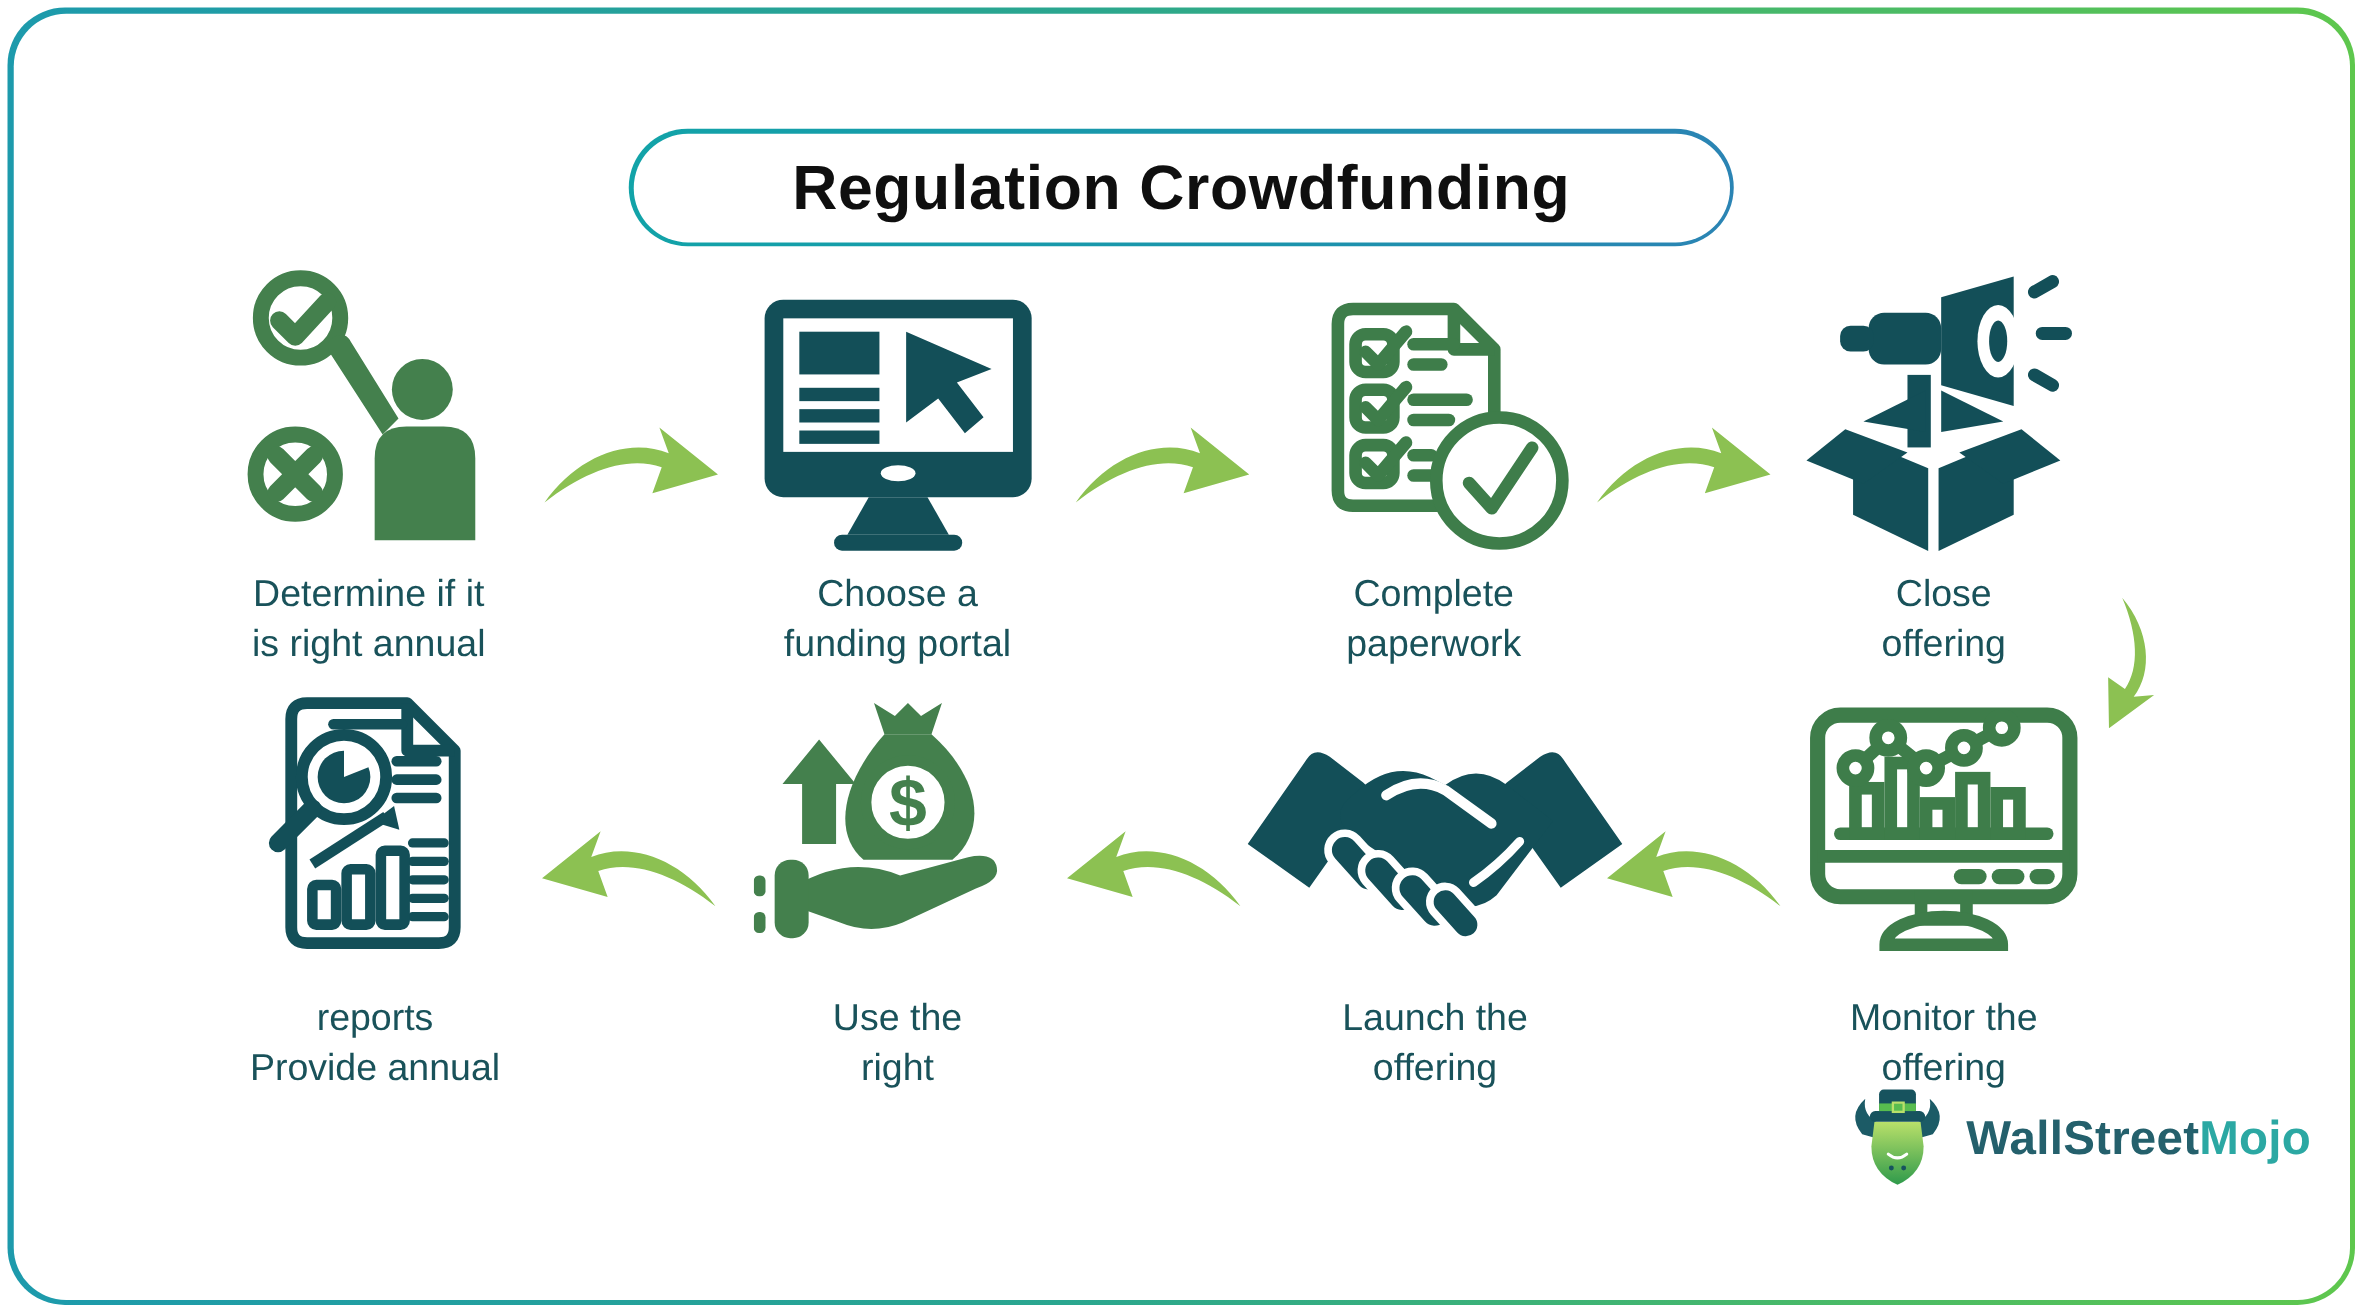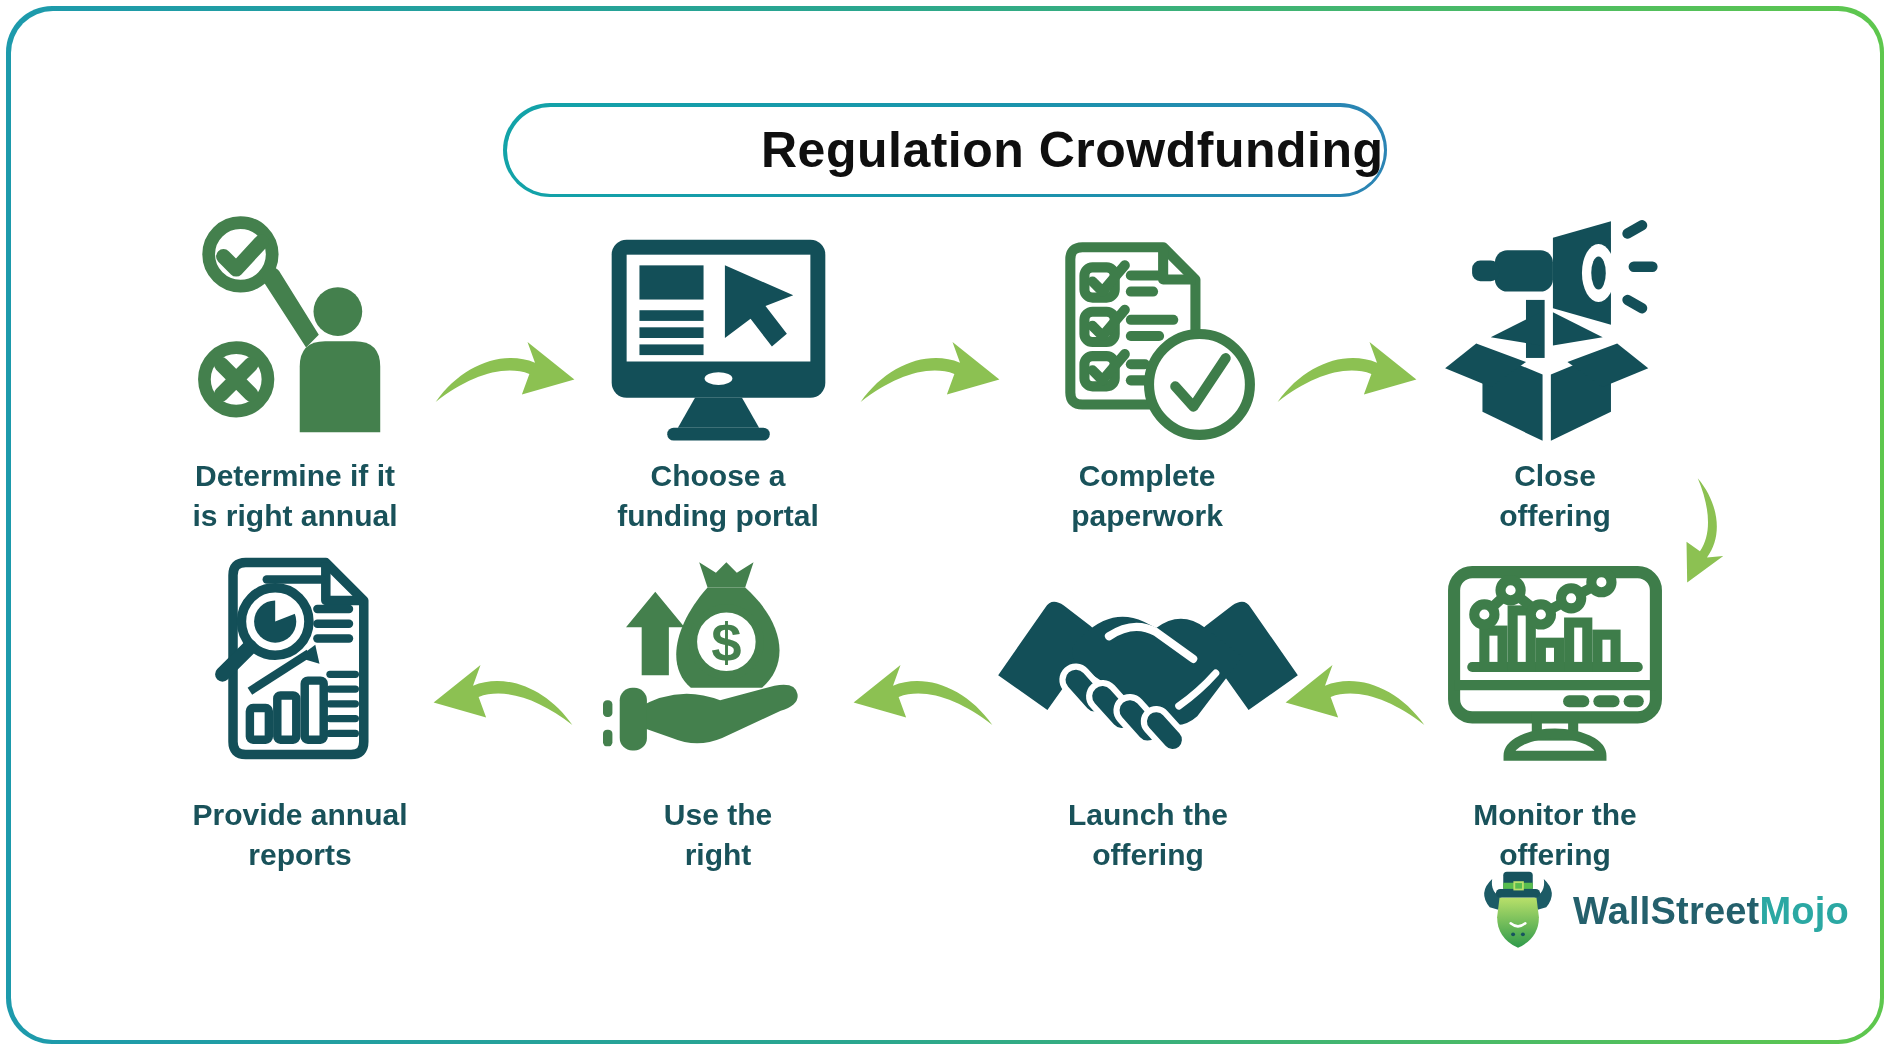--- a/index.html
+++ b/index.html
@@ -9,29 +9,29 @@
   
   .frame{position:absolute;inset:6px;border-radius:46px;
          background:linear-gradient(90deg,#1d9aac 0%,#2aa68f 45%,#5ec74d 100%);}
   .frame-inner{position:absolute;inset:4.5px;border-radius:42px;background:#fff;}
 
   
   .title-pill{position:absolute;left:50%;top:103px;transform:translateX(-50%);
               width:884px;height:94px;border-radius:47px;
               background:linear-gradient(90deg,#12a3a8 0%,#1b93ac 60%,#2b84b4 100%);}
   .title-pill-inner{position:absolute;inset:3.5px;border-radius:44px;background:#fff;
-              display:flex;align-items:center;justify-content:flex-end;}
+              display:flex;align-items:center;justify-content:center;}
   .title-text{font-size:50px;font-weight:800;color:#0f0f0f;letter-spacing:.5px;}
 
   
   .step{position:absolute;width:380px;display:flex;flex-direction:column;align-items:center;}
   .icon-box{display:flex;align-items:flex-end;justify-content:center;width:100%;}
   .row-top .icon-box{height:250px;}
   .row-bottom .icon-box{height:232px;}
-  .step-label{text-align:center;font-size:30px;font-weight:700;color:#19525a;
+  .step-label{text-align:center;font-size:30px;font-weight:400;color:#19525a;
               line-height:1.34;margin-top:11px;}
   .s1{left:105px;top:195px;} .s2{left:528px;top:195px;}
   .s3{left:957px;top:195px;} .s4{left:1365px;top:195px;}
   .s5{left:1365px;top:552px;} .s6{left:958px;top:552px;}
   .s7{left:528px;top:552px;}  .s8{left:110px;top:552px;}
 
   
   .arrow{position:absolute;width:150px;height:100px;}
   .a1{left:430px;top:322px;} .a2{left:855px;top:322px;} .a3{left:1272px;top:322px;}
   .a4{left:1280px;top:645px;} .a5{left:848px;top:645px;} .a6{left:428px;top:645px;}
@@ -269,22 +269,22 @@
           </g>
           <circle cx="38" cy="33" r="16" fill="#fff" stroke-width="4.5"></circle>
           <line x1="26" y1="45" x2="13" y2="58" stroke-width="7" stroke-linecap="round"></line>
         </g>
         <circle cx="38" cy="33" r="10" fill="#134f58"></circle>
         <path d="M38,33 V22 A11,11 0 0 1 48,29 Z" fill="#fff"></path>
         <polygon points="57,44 59,53 49,50" fill="#134f58"></polygon>
       </svg>
     </div>
     <div class="step-label">
+      <div>reports</div>
       <div>Provide annual</div>
-      <div>reports</div>
     </div>
   </div>
 
   <div class="arrow a1">
     <svg width="150" height="100" viewBox="0 0 160 100">
         <path d="M6,82 C34,42 78,26 112,40 L104,18 L154,58 L98,74 L106,52 C78,42 42,54 6,82 Z" fill="#8cc152"></path>
       </svg>
   </div>
   <div class="arrow a2">
     <svg width="150" height="100" viewBox="0 0 160 100">

